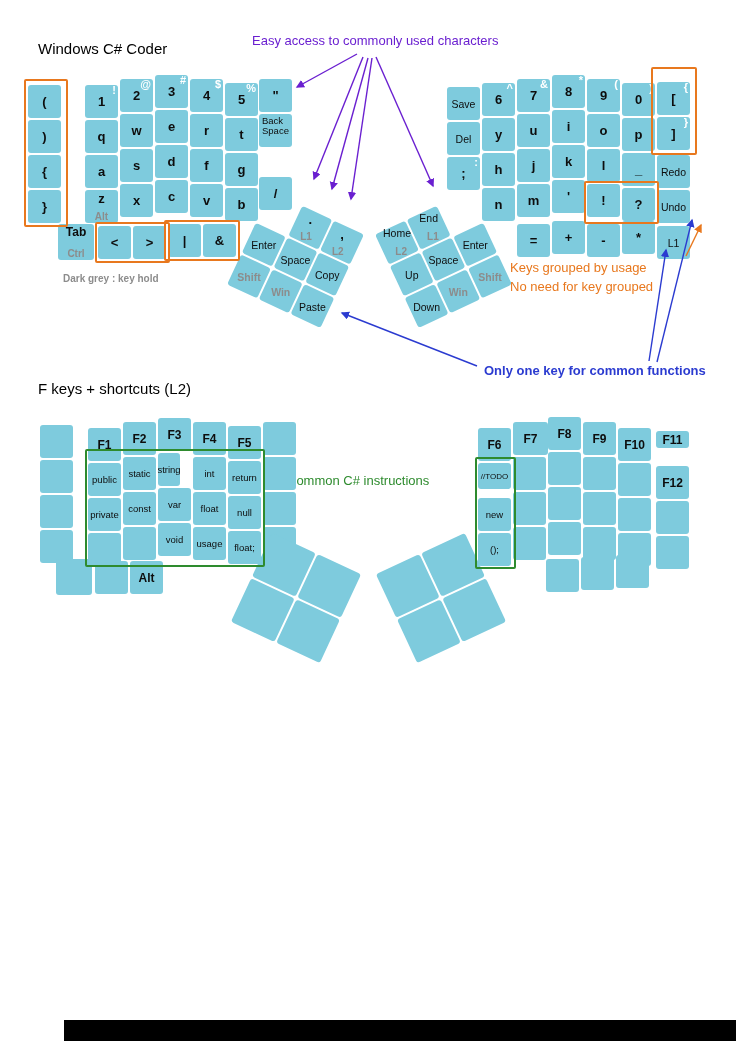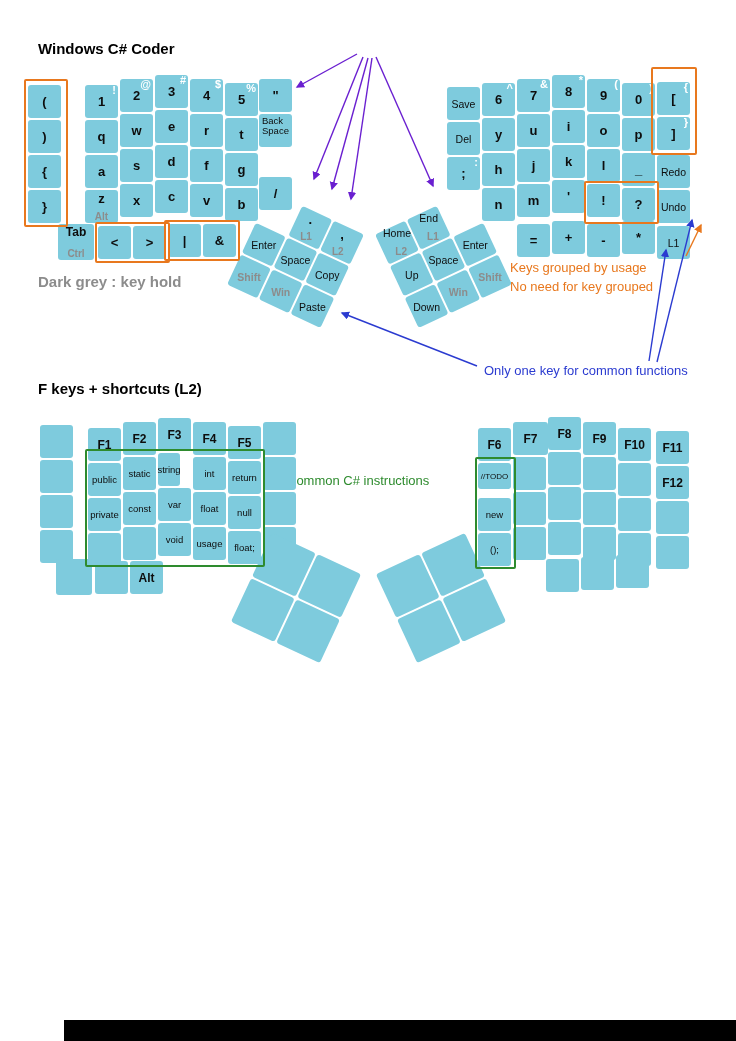--- a/index.html
+++ b/index.html
@@ -1,20 +1,20 @@
 <!DOCTYPE html>
 <html style="--key: #7ECBDD; --hold: #8C8C8C; --shift: #FFFFFF; --purple: #6A1FD0; --blue: #2B3BD0; --orange: #E8781E; --green: #2E8B2E; --footer: #000000;"><head>
 <meta charset="utf-8">
 <style>
   html,body{margin:0;padding:0;background:#fff;}
   .page{position:relative;width:736px;height:1041px;background:#ffffff;overflow:hidden;
         font-family:"Liberation Sans","DejaVu Sans",sans-serif;}
   .abs{position:absolute;}
-  .title{font-size:15px;font-weight:bold;color:#000;}
-  .note-grey{font-size:15px;font-weight:bold;color:var(--hold);}
+  .title{font-size:15px;font-weight:normal;color:#000;}
+  .note-grey{font-size:10px;font-weight:bold;color:var(--hold);margin-left:25px;}
   .ann{font-size:13px;}
   .ann.purple{color:var(--purple);}
   .ann.orange{color:var(--orange);}
   .ann.blue{color:var(--blue);}
   .ann.green{color:var(--green);}
   .key{position:absolute;background:var(--key);border-radius:3px;box-sizing:border-box;}
   .k-main{position:absolute;inset:0;display:flex;align-items:center;justify-content:center;color:#0d0d0d;}
   .k-main.sym{font-size:13px;font-weight:bold;}
   .k-main.word{font-size:10.5px;font-weight:normal;}
   .k-main.fkey{font-size:12px;font-weight:bold;}
@@ -36,24 +36,25 @@
   .arrow-o{stroke:var(--orange);stroke-width:1.4;}
   .mk-p{fill:var(--purple);} .mk-b{fill:var(--blue);} .mk-o{fill:var(--orange);}
   .footer-bar{position:absolute;background:var(--footer);}
 </style>
 </head>
 <body>
 
 <div class="page">
 
   <div class="abs title" style="left:38px;top:40px;">Windows C# Coder</div>
+  <div class="abs ann purple" style="left:252px;top:33px;">Easy access to commonly used characters</div>
   <div class="abs note-grey" style="left:38px;top:273px;">Dark grey : key hold</div>
   <div class="abs ann orange" style="left:510px;top:260px;">Keys grouped by usage</div>
   <div class="abs ann orange" style="left:510px;top:279px;">No need for key grouped</div>
-  <div class="abs ann blue" style="left:484px;top:363px;">Only one key for common functions</div>
+  <div class="abs ann blue" style="left:484px;top:363px;font-weight:bold;">Only one key for common functions</div>
   <div class="abs title" style="left:38px;top:380px;">F keys + shortcuts (L2)</div>
   <div class="abs ann green" style="left:287px;top:473px;">Common C# instructions</div>
 
   <div id="board" class="abs" style="left:0;top:0;width:736px;height:1041px;">
       <div class="key" style="left: 28px; top: 85px; width: 33px; height: 33px;">
         <span class="k-main sym">(</span>
       </div>
       <div class="key" style="left: 28px; top: 120px; width: 33px; height: 33px;">
         <span class="k-main sym">)</span>
       </div>
@@ -356,21 +357,21 @@
       </div>
       <div class="key" style="left: 583px; top: 457px; width: 33px; height: 33px;"></div>
       <div class="key" style="left: 583px; top: 492px; width: 33px; height: 33px;"></div>
       <div class="key" style="left: 583px; top: 527px; width: 33px; height: 33px;"></div>
       <div class="key" style="left: 618px; top: 428px; width: 33px; height: 33px;">
         <span class="k-main fkey">F10</span>
       </div>
       <div class="key" style="left: 618px; top: 463px; width: 33px; height: 33px;"></div>
       <div class="key" style="left: 618px; top: 498px; width: 33px; height: 33px;"></div>
       <div class="key" style="left: 618px; top: 533px; width: 33px; height: 33px;"></div>
-      <div class="key" style="left: 656px; top: 431px; width: 33px; height: 33px; text-align: center;">
+      <div class="key" style="left: 656px; top: 431px; width: 33px; height: 17px; text-align: center;">
         <span class="k-main fkey">F11</span>
       </div>
       <div class="key" style="left: 656px; top: 466px; width: 33px; height: 33px;">
         <span class="k-main fkey">F12</span>
       </div>
       <div class="key" style="left: 656px; top: 501px; width: 33px; height: 33px;"></div>
       <div class="key" style="left: 656px; top: 536px; width: 33px; height: 33px;"></div>
       <div class="key" style="left: 546px; top: 559px; width: 33px; height: 33px;"></div>
       <div class="key" style="left: 581px; top: 557px; width: 33px; height: 33px;"></div>
       <div class="key" style="left: 616px; top: 555px; width: 33px; height: 33px;"></div>

